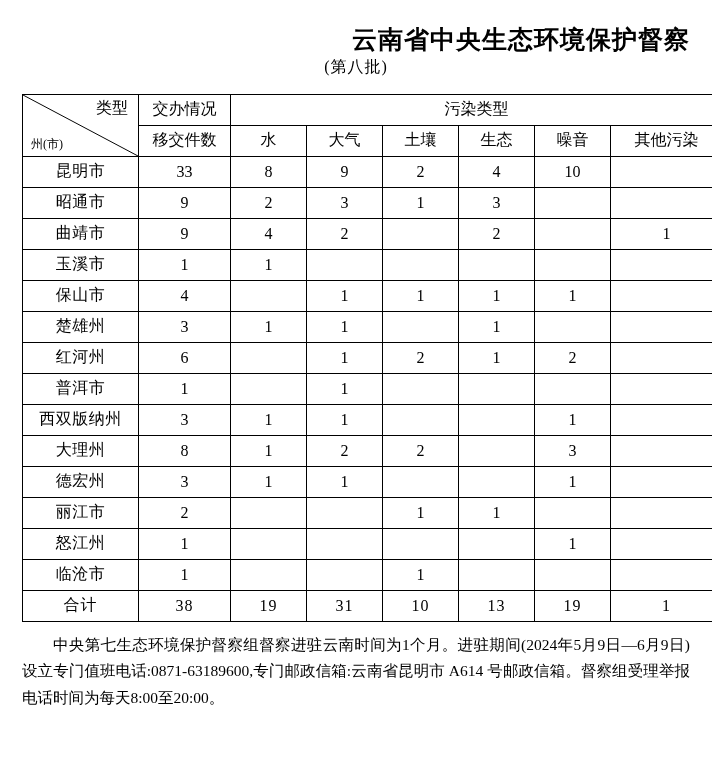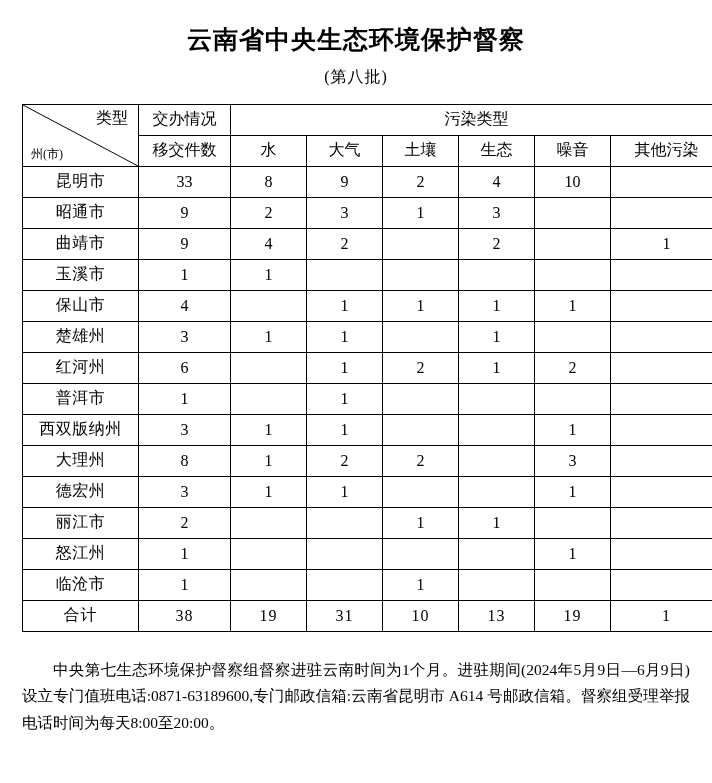--- a/index.html
+++ b/index.html
@@ -25,25 +25,25 @@
   .title-block {
     text-align: center;
     margin-top: 4px;
   }
   .title-line {
     font-size: 25px;
     font-weight: bold;
     letter-spacing: 1px;
     line-height: 1.38;
     font-family: "Liberation Sans", "DejaVu Sans", sans-serif;
+    text-align: right;
   }
   .subtitle {
     text-align: center;
     font-size: 16px;
-    margin-top: 10px;
     letter-spacing: 1px;
     font-family: "Liberation Serif", "DejaVu Serif", serif;
   }
   table.stat {
     margin-top: 16px;
     border-collapse: collapse;
     width: 668px;
     table-layout: fixed;
     font-size: 16px;
   }
@@ -91,21 +91,21 @@
   .poll-group {
     height: 31px;
   }
   .row-label {
     letter-spacing: 0.5px;
   }
   .total-row td {
     letter-spacing: 1px;
   }
   .note {
-    margin-top: 25px;
+    margin-top: 10px;
     font-size: 15.5px;
     line-height: 1.72;
     text-align: justify;
     width: 668px;
     font-family: "Liberation Serif", "DejaVu Serif", serif;
   }
   .note p {
     margin: 0;
     text-indent: 2em;
   }

